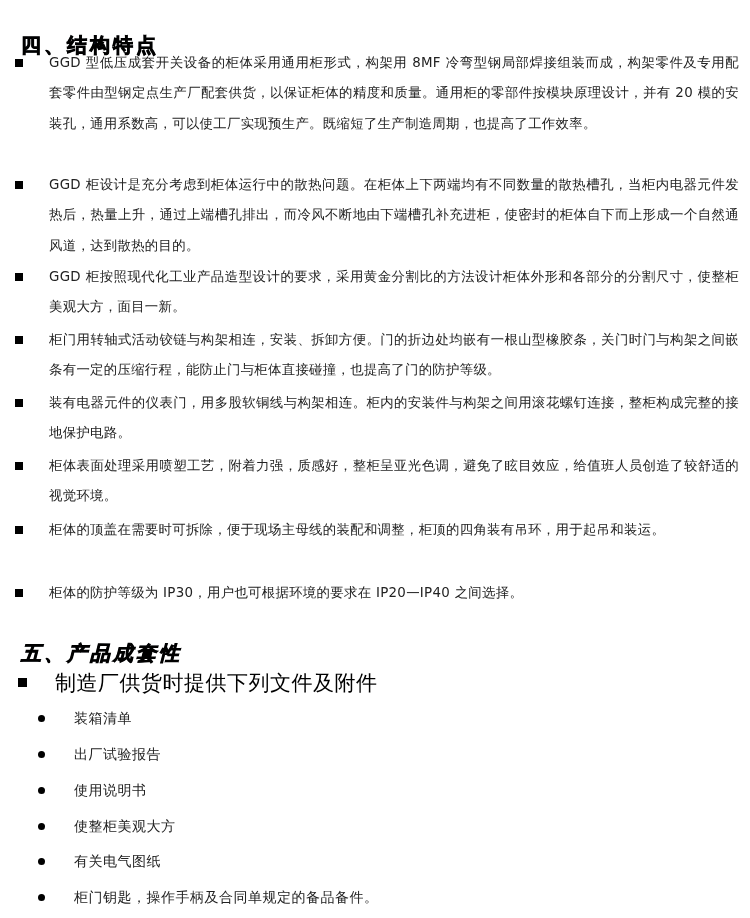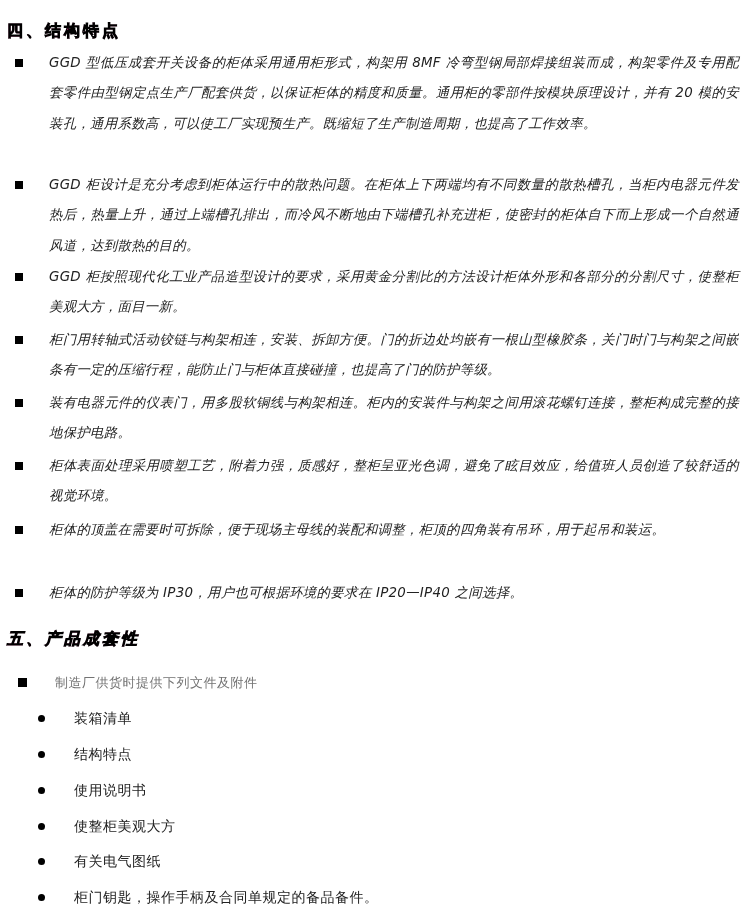--- a/index.html
+++ b/index.html
@@ -5,45 +5,44 @@
   html, body { margin: 0; padding: 0; background: #ffffff; }
   body {
     width: 750px; height: 918px; overflow: hidden; position: relative;
     font-family: "DejaVu Sans", "Liberation Sans", sans-serif;
     color: #1a1a1a;
   }
   .doc { position: absolute; left: 0; top: 0; width: 750px; }
   .section-title {
     position: absolute; left: 6px;
     font-family: "DejaVu Sans", sans-serif;
-    font-weight: 900; font-size: 16px; letter-spacing: 3px;
-    color: #ec4899; line-height: 30px; margin: 1px;
+    font-weight: 900; font-size: 20px; letter-spacing: 3px;
+    color: #0f172a; line-height: 30px; margin: 15px;
     -webkit-text-stroke: 0.8px #000;
   }
   .para {
     position: absolute; left: 0; width: 750px;
   }
   .sq-bullet {
     position: absolute; left: 15px; width: 8px; height: 8px;
     background: #000;
   }
   .para-text {
     position: absolute; left: 49px; width: 690px;
     font-size: 13.4px; line-height: 30.3px; color: #222;
     text-align: justify; text-align-last: left;
     letter-spacing: 0.3px;
-    font-style: italic;
   }
   .item-big {
     position: absolute; left: 0; width: 750px;
   }
   .item-big .sq-bullet { left: 18px; width: 9px; height: 9px; }
   .item-big-text {
     position: absolute; left: 55px;
-    font-size: 13px; line-height: 22px; color: #737373; letter-spacing: 0.5px;
+    font-size: 21px; line-height: 22px; color: #000000; letter-spacing: 0.5px;
   }
   .dot-item { position: absolute; left: 0; width: 750px; }
   .dot {
     position: absolute; left: 38px; width: 7px; height: 7px; border-radius: 50%;
     background: #000;
   }
   .dot-text {
     position: absolute; left: 74px;
     font-size: 14px; line-height: 22px; color: #222; letter-spacing: 0.5px;
   }
@@ -101,21 +100,21 @@
     <span class="sq-bullet" style="top:6px;"></span>
     <span class="item-big-text">制造厂供货时提供下列文件及附件</span>
   </div>
 
   <div class="dot-item" style="top:707px;">
     <span class="dot" style="top:8px;"></span>
     <span class="dot-text">装箱清单</span>
   </div>
   <div class="dot-item" style="top:743px;">
     <span class="dot" style="top:8px;"></span>
-    <span class="dot-text">结构特点</span>
+    <span class="dot-text">出厂试验报告</span>
   </div>
   <div class="dot-item" style="top:779px;">
     <span class="dot" style="top:8px;"></span>
     <span class="dot-text">使用说明书</span>
   </div>
   <div class="dot-item" style="top:815px;">
     <span class="dot" style="top:8px;"></span>
     <span class="dot-text">使整柜美观大方</span>
   </div>
   <div class="dot-item" style="top:850px;">

